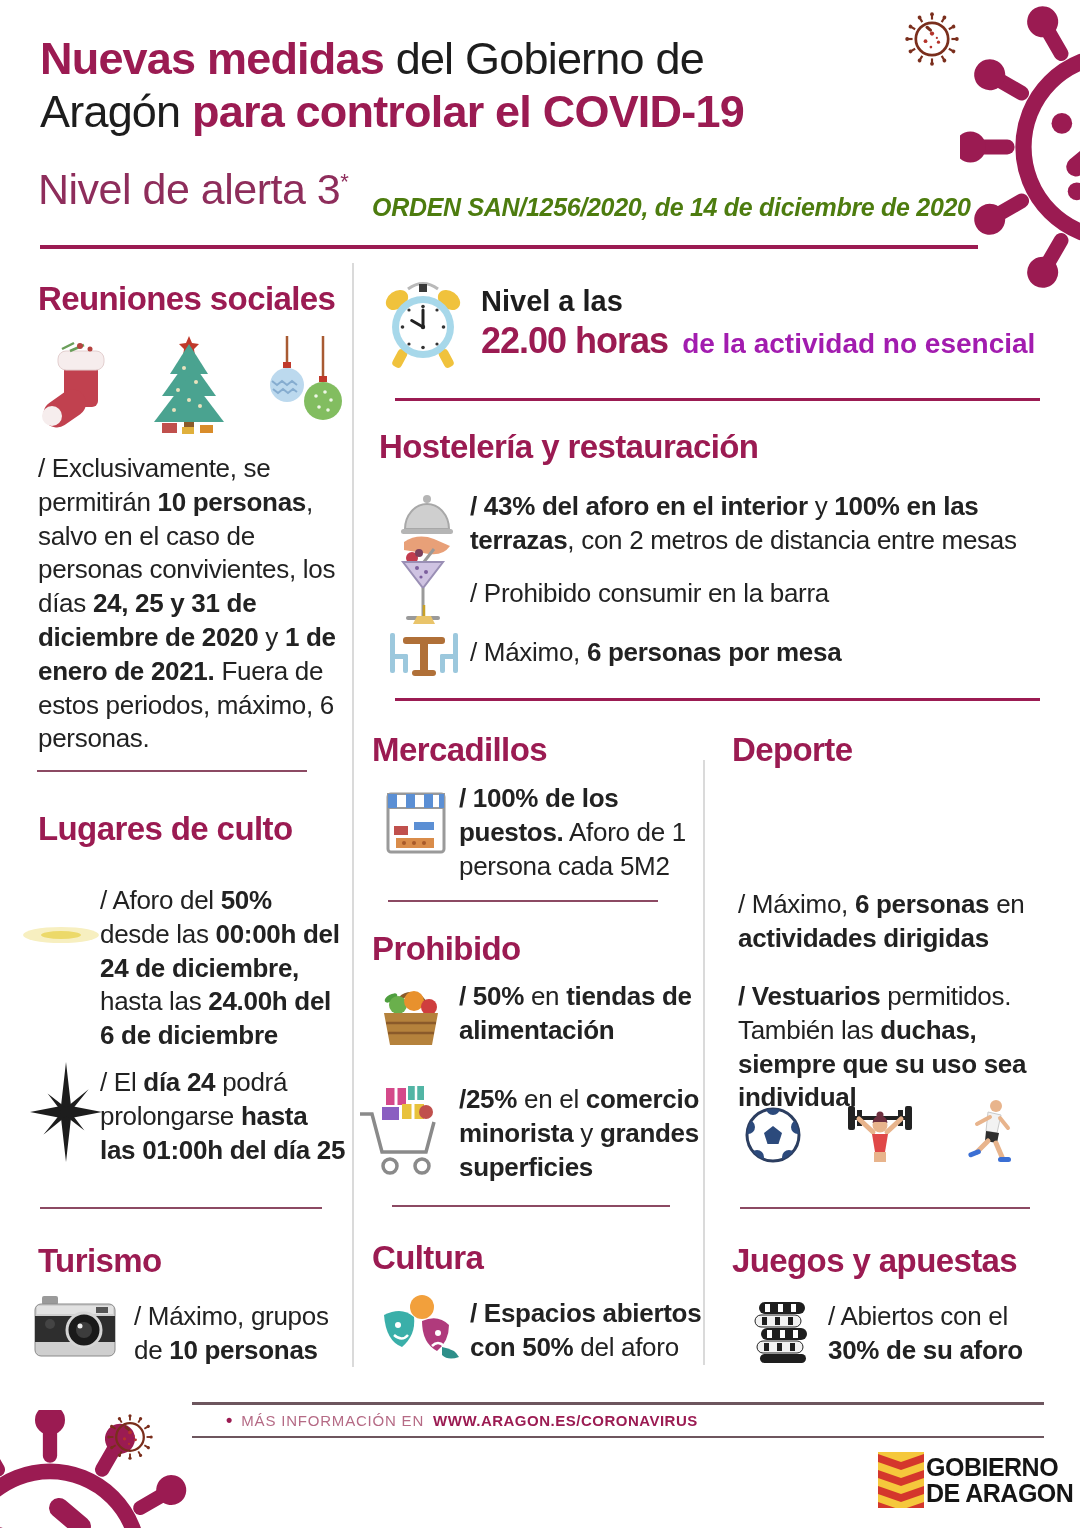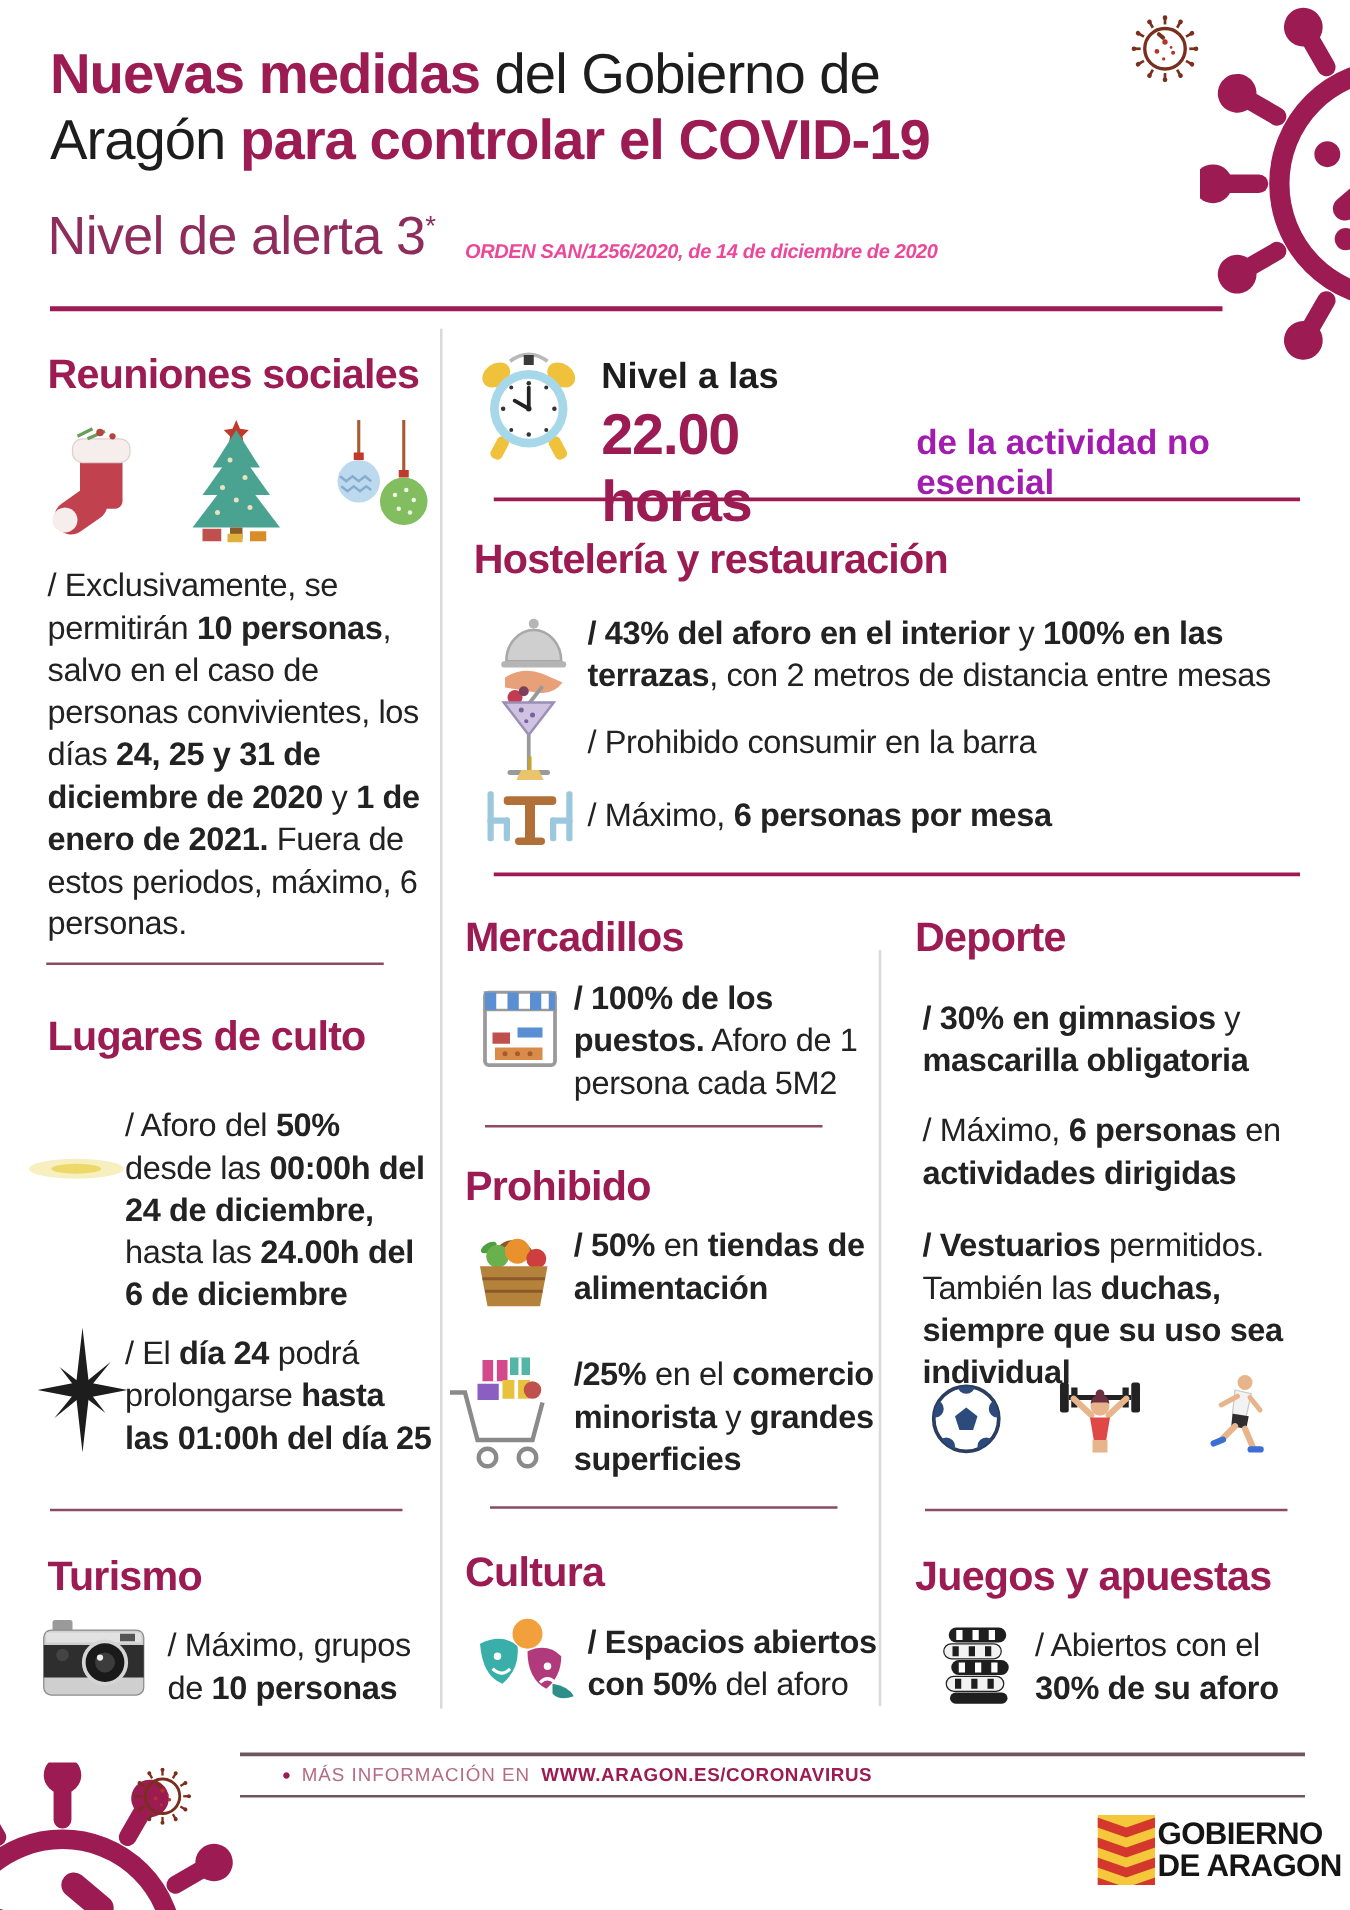--- a/index.html
+++ b/index.html
@@ -5,30 +5,30 @@
   *{margin:0;padding:0;box-sizing:border-box}
   html,body{background:#fff}
   .page{position:relative;width:1080px;height:1528px;background:#fff;overflow:hidden;
         font-family:Liberation Sans, sans-serif;color:#222}
   .abs{position:absolute}
   .title{font-size:45px;line-height:1.18;font-weight:400;color:#1d1d1d;letter-spacing:-0.8px}
   .rich .b, .title .b{font-weight:800}
   .rich .m, .title .m{color:var(--maroon,#9b1b52);font-weight:800}
   .alert{font-size:43px;color:var(--alert_maroon,#8e2d5b);font-weight:400;letter-spacing:-0.5px}
   .alert sup{font-size:22px;vertical-align:super}
-  .orden{font-style:italic;font-weight:700;font-size:16px;color:#ec4899;letter-spacing:-0.3px}
+  .orden{font-style:italic;font-weight:700;font-size:25px;color:#4d7c0f;letter-spacing:-0.3px}
   .h2{font-size:33px;font-weight:800;color:var(--maroon,#9b1b52);letter-spacing:-0.6px}
   .rich{font-size:26px;line-height:1.3;letter-spacing:-0.3px;color:#222;font-weight:400}
   .rule{position:absolute;height:3px;background:var(--maroon,#9b1b52)}
   .sep{position:absolute;height:2px;background:#8c4a63}
   .vline{position:absolute;width:2px;background:var(--divider_gray,#dadada)}
   .row{display:flex;align-items:flex-end;gap:22px}
   .cierre1{font-size:29px;font-weight:800;color:#1d1d1d}
   .cierre-row{display:flex;align-items:baseline;gap:14px;margin-top:2px}
-  .cierre-time{font-size:46px;font-weight:800;color:var(--maroon,#9b1b52);letter-spacing:-1px}
+  .cierre-time{font-size:36px;font-weight:800;color:var(--maroon,#9b1b52);letter-spacing:-1px}
   .cierre2{font-size:28px;font-weight:800;color:#a21caf}
   .footline{position:absolute;background:#6d565e}
   .foot-text{display:flex;align-items:center;gap:9px}
   .foot-bullet{color:var(--maroon,#9b1b52);font-size:18px;font-weight:800}
   .foot-label{color:var(--footer_pink,#b56a85);font-size:15px;letter-spacing:0.8px}
   .foot-url{color:var(--maroon,#9b1b52);font-size:15px;font-weight:800;letter-spacing:0.5px}
   .logo{display:flex;align-items:center;gap:2px}
   .logo-text{font-size:25px;font-weight:800;line-height:1.05;color:#151515;letter-spacing:-0.5px}
   svg{display:block}
 </style>
@@ -391,21 +391,20 @@
       <path d="M46 30 q16 -7 27 4 q0 16 -12 26 q-15 -8 -15 -30z" fill="#b03a7c"></path>
       <circle cx="62" cy="42" r="3" fill="#fff"></circle>
       <path d="M56 55 q6 -6 12 0" stroke="#fff" stroke-width="2.5" fill="none"></path>
       <path d="M66 56 q13 2 17 10 q-11 4 -17 -2z" fill="#2e8f8a"></path>
     </svg>
   </span>
   <div class="abs rich" style="left:470px;top:1297px;width:248px"><span class="b">/ </span><span class="b">Espacios abiertos con 50%</span><span> del aforo</span></div>
 
   <div class="abs h2" style="left:732px;top:731px">Deporte</div>
 
-  <div class="abs rich" style="left:738px;top:798px;width:298px"><span class="b">/ </span><span class="b">30% en gimnasios</span><span> y </span><span class="b">mascarilla obligatoria</span></div>
   <div class="abs rich" style="left:738px;top:888px;width:302px"><span>/ Máximo, </span><span class="b">6 personas</span><span> en </span><span class="b">actividades dirigidas</span></div>
   <div class="abs rich" style="left:738px;top:980px;width:304px"><span class="b">/ </span><span class="b">Vestuarios</span><span> permitidos. También las </span><span class="b">duchas, siempre que su uso sea individual</span></div>
 
   <div class="abs row" style="left:744px;top:1098px;gap:44px">
     <span>
       <svg width="58" height="58" viewBox="0 0 58 58">
         <clipPath id="ballclip">
             <circle cx="29" cy="29" r="26"></circle>
           </clipPath>
         <circle cx="29" cy="29" r="26" fill="#fff" stroke="#2c3e60" stroke-width="3"></circle>

